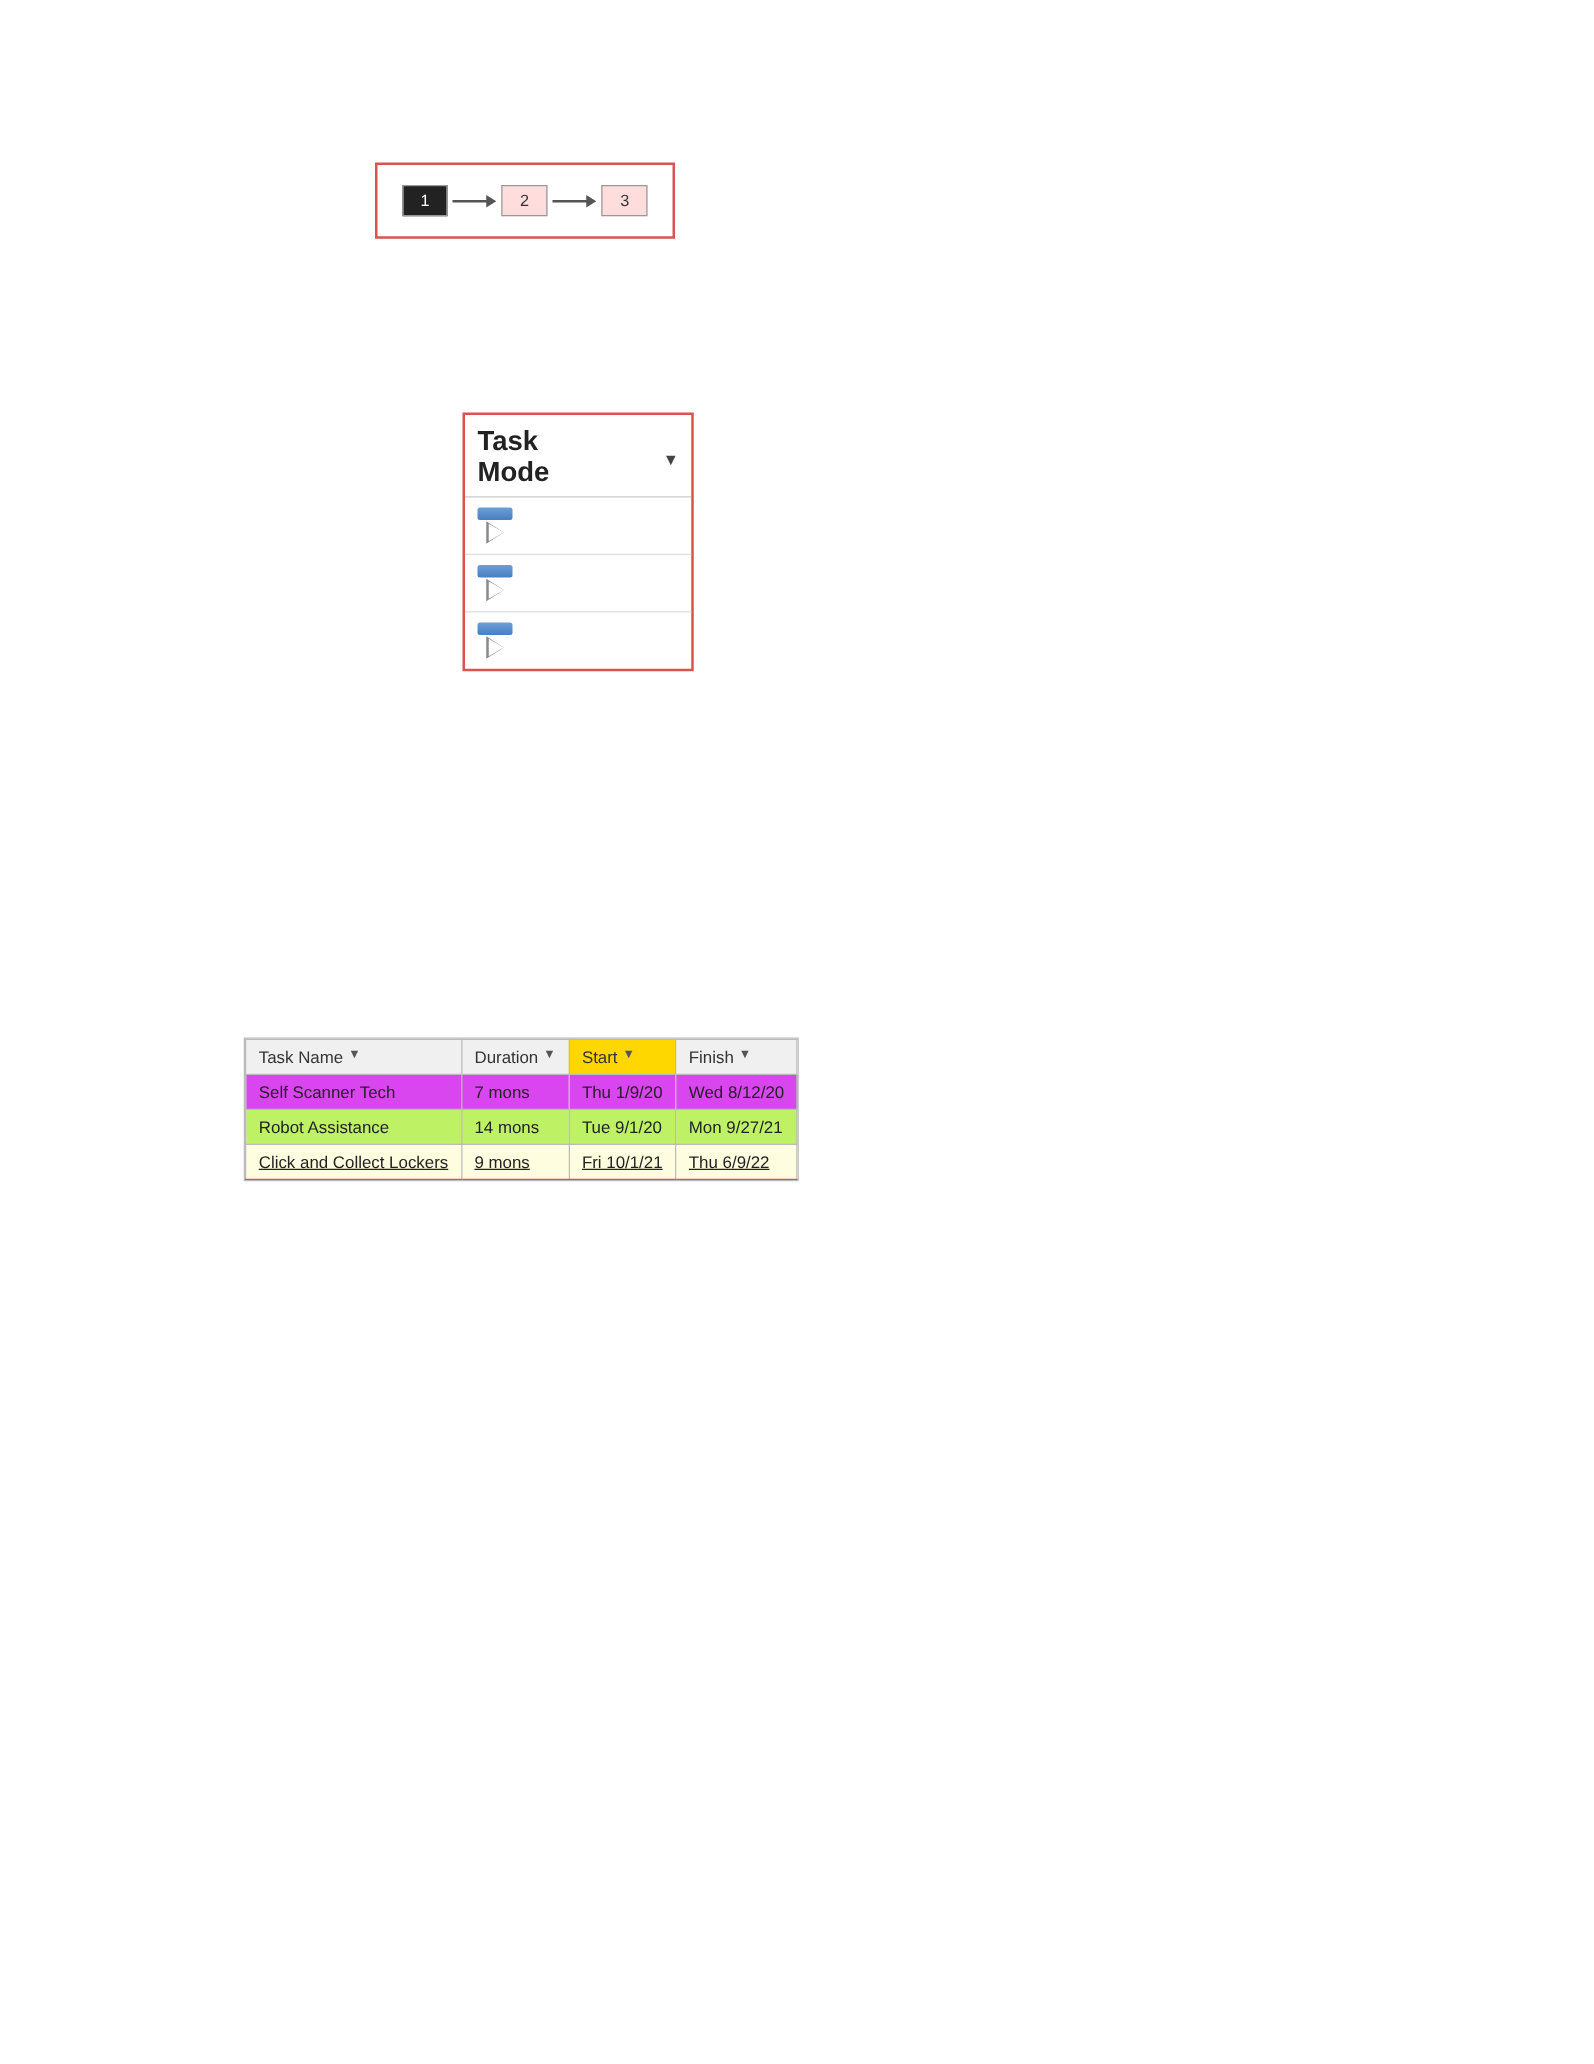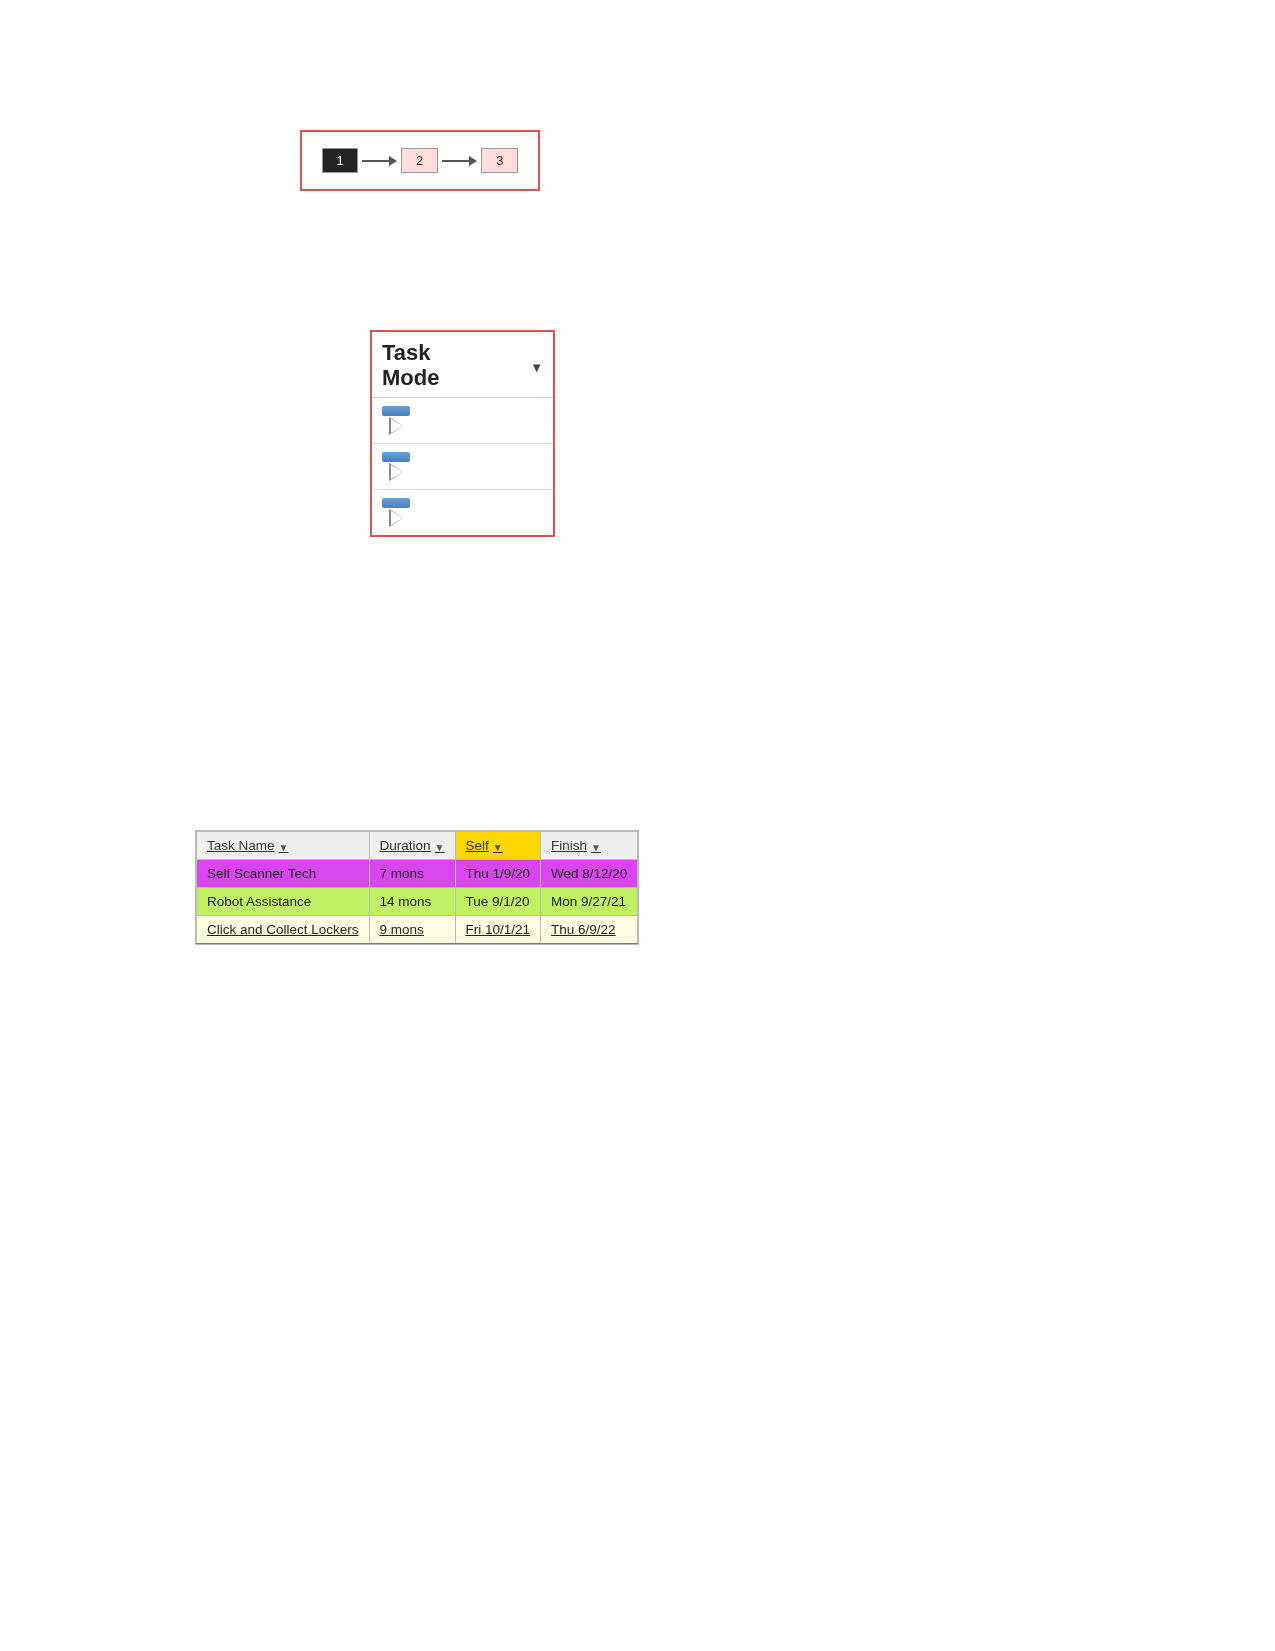--- a/index.html
+++ b/index.html
@@ -160,23 +160,22 @@
       border: 1px solid #bbb;
       padding: 6px 10px;
       font-weight: normal;
       text-align: left;
       white-space: nowrap;
       color: #333;
     }
 
     .task-table th .col-header-inner {
       display: flex;
-      align-items: flex-end;
+      align-items: flex-start;
       gap: 4px;
-      text-decoration: underline;
     }
 
     .col-dropdown {
       font-size: 10px;
       color: #555;
     }
 
     .task-table td {
       border: 1px solid #bbb;
       padding: 6px 10px;
@@ -246,21 +245,21 @@
           </div>
         </th>
         <th>
           <div class="col-header-inner">
             <span>Duration</span>
             <span class="col-dropdown">▼</span>
           </div>
         </th>
         <th style="background:#ffd700;">
           <div class="col-header-inner">
-            <span>Self</span>
+            <span>Start</span>
             <span class="col-dropdown">▼</span>
           </div>
         </th>
         <th>
           <div class="col-header-inner">
             <span>Finish</span>
             <span class="col-dropdown">▼</span>
           </div>
         </th>
       </tr>

